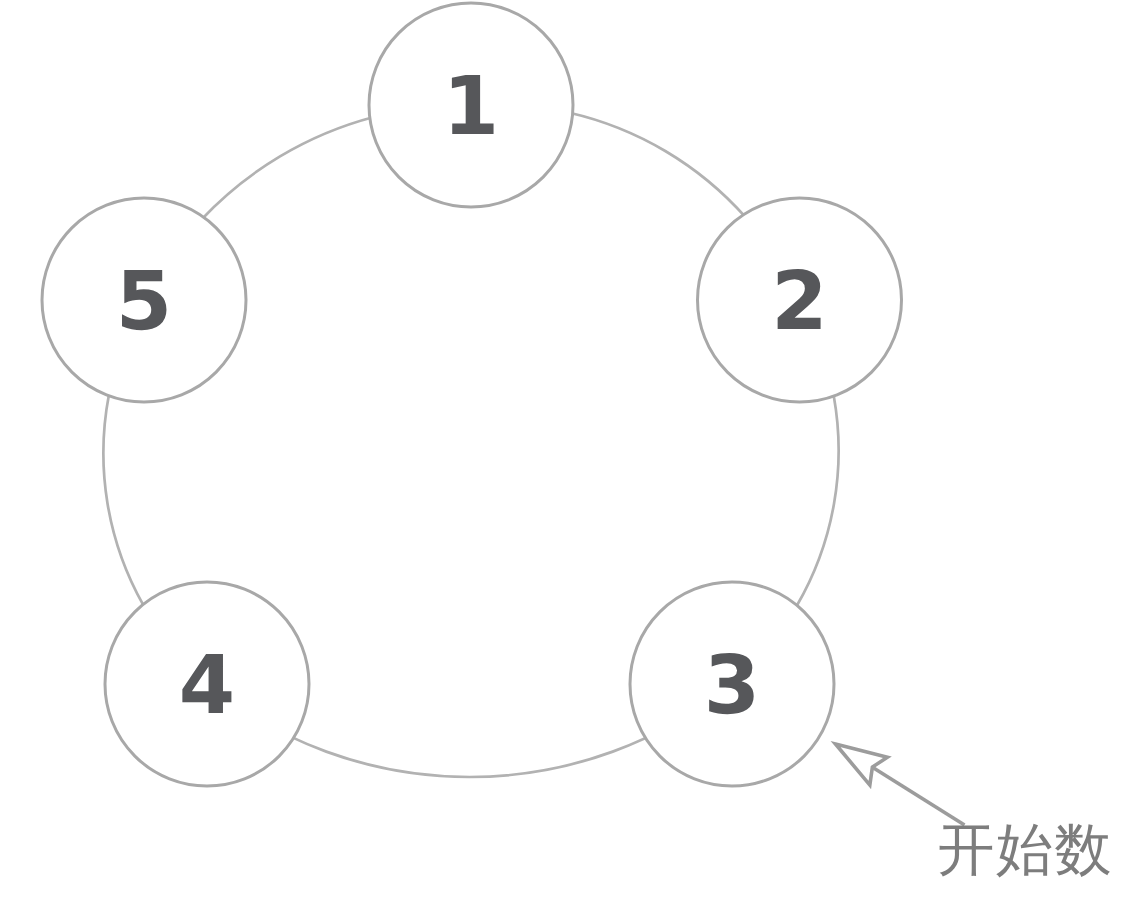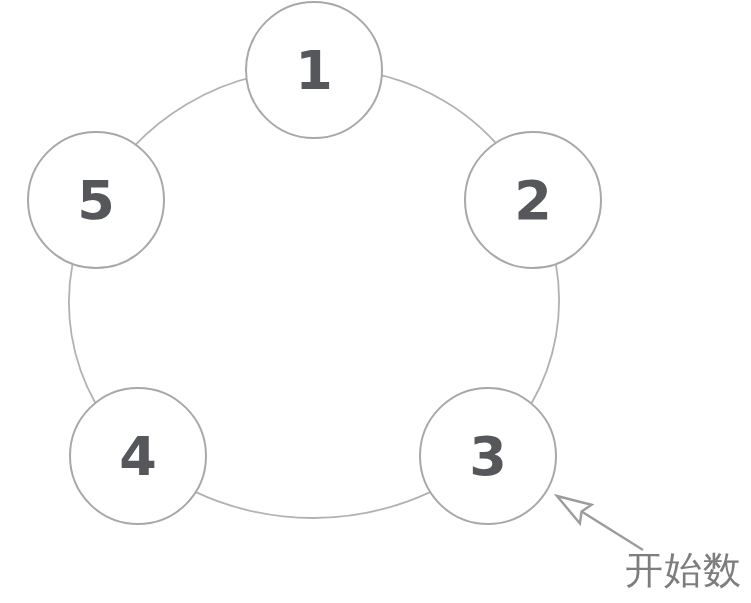--- a/index.html
+++ b/index.html
@@ -21,21 +21,21 @@
     width: 751px;
     height: 603px;
   }
   .stage svg {
     position: absolute;
     left: 0;
     top: 0;
   }
   .annotation-label {
     position: absolute;
-    font-family: Liberation Serif, serif;
+    font-family: Liberation Mono, monospace;
     font-size: 38px;
     line-height: 1;
     letter-spacing: 1px;
     white-space: nowrap;
   }
   .node-number {
     font-family: "DejaVu Sans", sans-serif;
     font-weight: 600;
   }
 </style>

